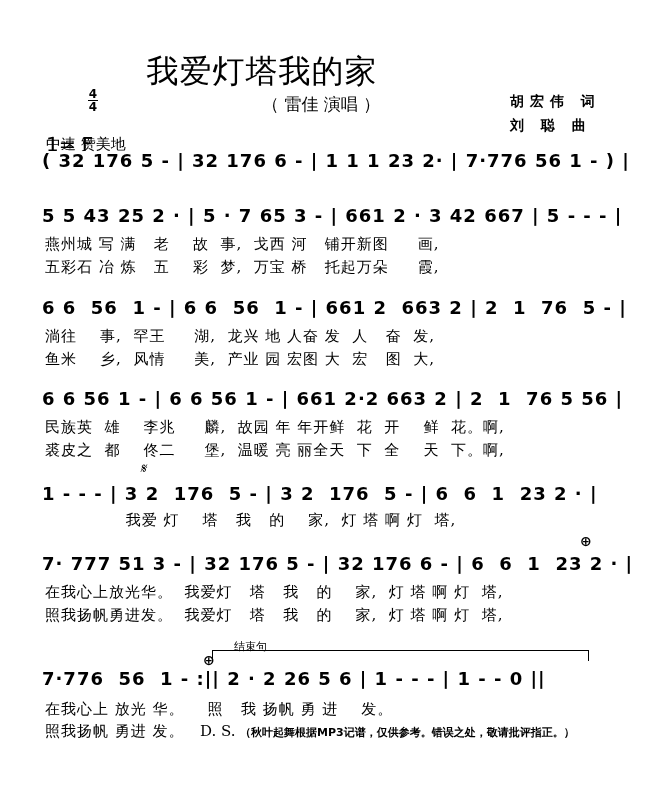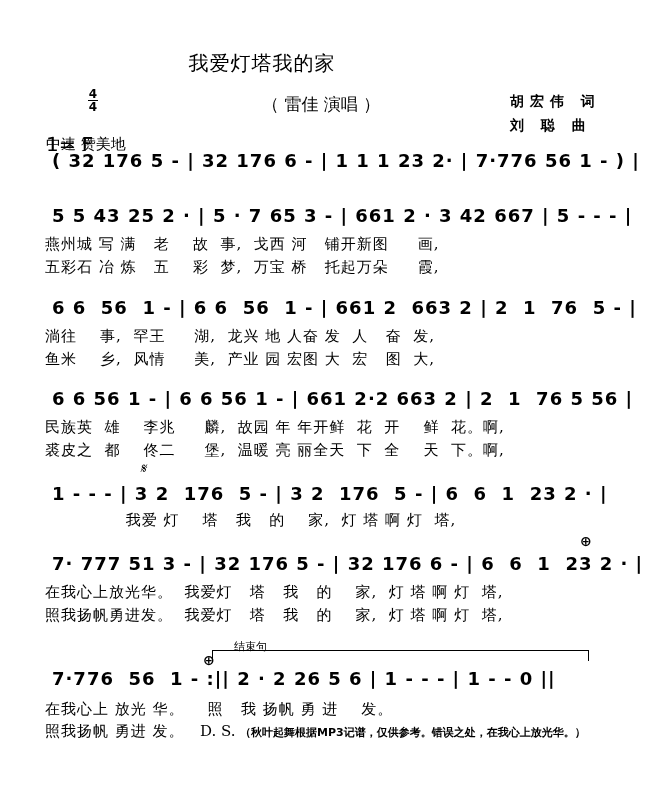--- a/index.html
+++ b/index.html
@@ -1,27 +1,27 @@
 <!DOCTYPE html>
 <html><head>
 <meta charset="utf-8">
 <style>
   html, body { margin:0; padding:0; background:#fff; }
   body { width:654px; height:793px; position:relative; overflow:hidden; color:#000;
          font-family:"DejaVu Sans", sans-serif; }
   .abs { position:absolute; white-space:nowrap; }
-  .title { left:0; width:524px; top:50px; text-align:center; font-size:20px; letter-spacing:1px; }
+  .title { left:0; width:524px; top:50px; text-align:center; font-size:32px; letter-spacing:1px; }
   .singer { left:262px; top:93px; font-size:17px; }
   .key { left:46px; top:100px; font-size:20px;margin-top:32px; }
   .timesig { left:88px; top:88px; font-size:12px; font-weight:bold; line-height:12px; text-align:center; }
   .timesig .line { border-top:1px solid #000; width:10px; margin:0 auto; }
   .tempo { left:46px; top:121px; font-size:15px;margin-top:14px; }
   .credit { left:510px; font-size:14px; letter-spacing:6px;font-weight:bold; }
   .row { position:absolute; left:0; width:654px; }
-  .notes { position:absolute; left:52px; top:0; font-family:"DejaVu Sans", sans-serif;
+  .notes { position:absolute; left:42px; top:0; font-family:"DejaVu Sans", sans-serif;
            font-weight:bold; font-size:18px; white-space:pre; letter-spacing:1px;text-align:center; }
   .lyric { position:absolute; left:45px; font-family:"DejaVu Serif", serif; font-size:15px; white-space:pre; letter-spacing:1px; }
   .footnote { left:240px; top:725px; font-size:11px; font-weight:bold; }
   .ds { left:200px; top:722px; font-family:"DejaVu Serif", serif; font-size:15px; }
   .bracket { left:212px; top:650px; width:375px; height:10px; border-top:1px solid #000; border-left:1px solid #000; border-right:1px solid #000; }
   .ending-label { left:226px; top:639px; font-size:11px;margin-left:8px; }
   .coda { font-size:14px; font-weight:bold; }
   .segno { font-size:14px; font-style:italic; }
 </style>
 </head>
@@ -76,13 +76,13 @@
 
 <div class="abs bracket"></div>
 <div class="abs ending-label">结束句</div>
 <div class="abs coda" style="left:203px;top:652px">⊕</div>
 <div class="row" style="top:668px">
   <div class="notes">7·776  56  1 - :|| 2 · 2 26 5 6 | 1 - - - | 1 - - 0 ||</div>
   <div class="lyric" style="top:32px">在我心上 放光 华。    照   我 扬帆 勇 进    发。</div>
   <div class="lyric" style="top:54px">照我扬帆 勇进 发。</div>
 </div>
 <div class="abs ds">D. S.</div>
-<div class="abs footnote">（秋叶起舞根据MP3记谱，仅供参考。错误之处，在我心上放光华。）</div>
+<div class="abs footnote">（秋叶起舞根据MP3记谱，仅供参考。错误之处，敬请批评指正。）</div>
 
 </body></html>

